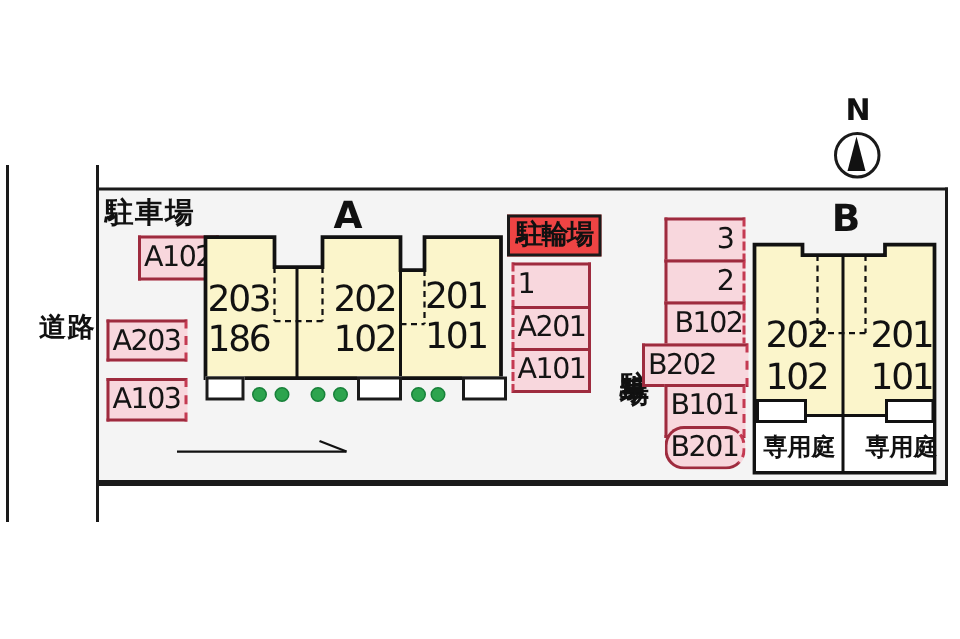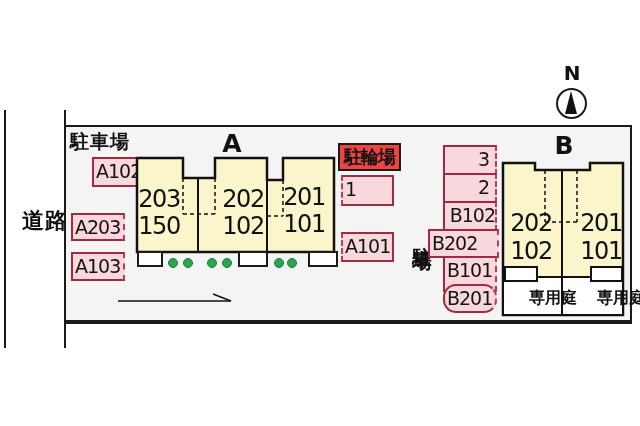--- a/index.html
+++ b/index.html
@@ -11,41 +11,41 @@
   body{font-family:"DejaVu Sans","Liberation Sans",sans-serif;color:#111;}
   .stage{position:relative;width:640px;height:426px;background:#fff;overflow:hidden;}
   .abs{position:absolute;}
   .vline{position:absolute;width:2px;background:var(--line-black);}
   .site{position:absolute;left:66px;top:125px;width:566px;height:199px;
         background:var(--site-bg);
         border-top:2.5px solid var(--line-black);
         border-right:2.5px solid var(--line-black);
         border-bottom:4px solid var(--line-black);}
   .jp{font-weight:700;}
-  .road-label{left:20px;top:206px;width:50px;font-size:22px;text-align:center;letter-spacing:1px;}
+  .road-label{left:20px;top:206px;width:50px;font-size:18px;text-align:center;letter-spacing:1px;}
   .north-n{left:557px;top:61px;width:30px;font-size:20px;text-align:center;}
   .compass{left:556px;top:88px;width:31px;height:31px;border:2.5px solid var(--line-black);
            border-radius:50%;background:#fff;}
   .lot-label-left{left:70px;top:129px;font-size:19px;letter-spacing:1px;}
   .pbox{position:absolute;background:var(--parking-fill);
         border:2px solid var(--parking-border);
         font-size:19px;line-height:25px;letter-spacing:-1px;padding-left:2px;color:#141414;}
   .pbox.dash-right{border-right:2.5px dashed #C43A52;}
   .pbox.dash-left{border-left:2.5px dashed #C43A52;}
   .pbox.num-right{text-align:right;padding-right:6px;padding-left:0;}
   .bike-label{left:338px;top:143px;width:63px;height:28px;border:2.5px solid var(--line-black);
               background:#ef4444;font-size:18px;text-align:center;line-height:23px;letter-spacing:-1px;}
   .lot-label-right{left:408px;top:197px;width:28px;height:76px;writing-mode:vertical-rl;
                    font-size:19px;letter-spacing:3px;text-align:center;}
   .bldg-label{font-size:25px;text-align:center;width:26px;}
   .unit{position:absolute;width:52px;text-align:center;font-size:24px;line-height:27px;letter-spacing:-1.5px;}
   .porch{position:absolute;background:#fff;border:2px solid var(--line-black);}
   .shrub{position:absolute;width:10px;height:10px;border-radius:50%;
          background:var(--shrub-green);border:1px solid #18813A;}
-  .garden{position:absolute;width:56px;text-align:center;font-size:16px;font-weight:700;letter-spacing:0;margin-left:20px;}
+  .garden{position:absolute;width:56px;text-align:center;font-size:16px;font-weight:700;letter-spacing:0;}
 </style>
 </head>
 <body>
 
 <div class="stage">
 
   <div class="vline" style="left:4px;top:110px;height:238px;"></div>
   <div class="vline" style="left:64px;top:110px;height:238px;"></div>
   <div class="abs jp road-label">道路</div>
 
@@ -73,21 +73,21 @@
       <line x1="80" y1="24" x2="80" y2="60"></line>
       <line x1="48" y1="60" x2="80" y2="60"></line>
       <line x1="148" y1="26" x2="148" y2="62"></line>
       <line x1="132" y1="62" x2="148" y2="62"></line>
     </g>
   </svg>
   <div class="abs jp bldg-label" style="left:219px;top:129px;">A</div>
 
   <div class="unit" style="left:133px;top:186px;">
     <span style="display:block">203</span>
-    <span style="display:block">150</span>
+    <span style="display:block">186</span>
   </div>
   <div class="unit" style="left:217px;top:186px;">
     <span style="display:block">202</span>
     <span style="display:block">102</span>
   </div>
   <div class="unit" style="left:278px;top:184px;">
     <span style="display:block">201</span>
     <span style="display:block">101</span>
   </div>
 
@@ -97,20 +97,21 @@
 
   <div class="shrub" style="left:168px;top:258px;"></div>
   <div class="shrub" style="left:183px;top:258px;"></div>
   <div class="shrub" style="left:207px;top:258px;"></div>
   <div class="shrub" style="left:222px;top:258px;"></div>
   <div class="shrub" style="left:274px;top:258px;"></div>
   <div class="shrub" style="left:287px;top:258px;"></div>
 
   <div class="abs jp bike-label">駐輪場</div>
   <div class="pbox dash-left" style="left:341px;top:175px;width:53px;height:31px;">1</div>
+  <div class="pbox dash-left" style="left:341px;top:204px;width:53px;height:30px;">A201</div>
   <div class="pbox dash-left" style="left:341px;top:232px;width:53px;height:30px;">A101</div>
 
   <div class="abs jp lot-label-right">駐車場</div>
 
   <div class="pbox dash-right num-right" style="left:443px;top:145px;width:54px;height:30px;">3</div>
   <div class="pbox dash-right num-right" style="left:443px;top:173px;width:54px;height:30px;">2</div>
   <div class="pbox dash-right" style="left:443px;top:201px;width:54px;height:30px;text-align:right;">B102</div>
   <div class="pbox dash-right" style="left:428px;top:229px;width:71px;height:29px;">B202</div>
   <div class="pbox dash-right" style="left:443px;top:256px;width:54px;height:36px;">B101</div>
   <div class="pbox dash-right" style="left:443px;top:284px;width:54px;height:29px;border-radius:13px;">B201</div>

